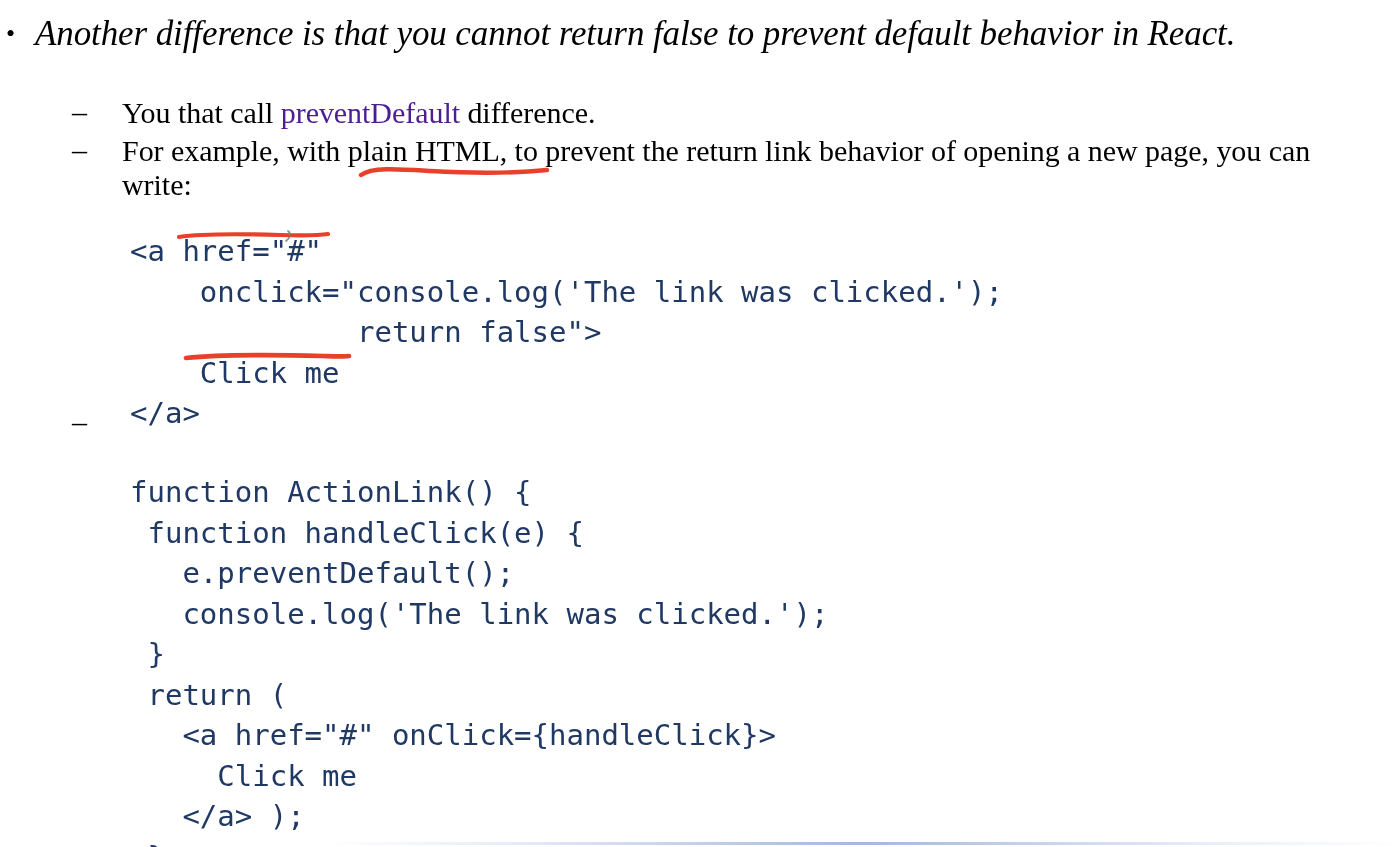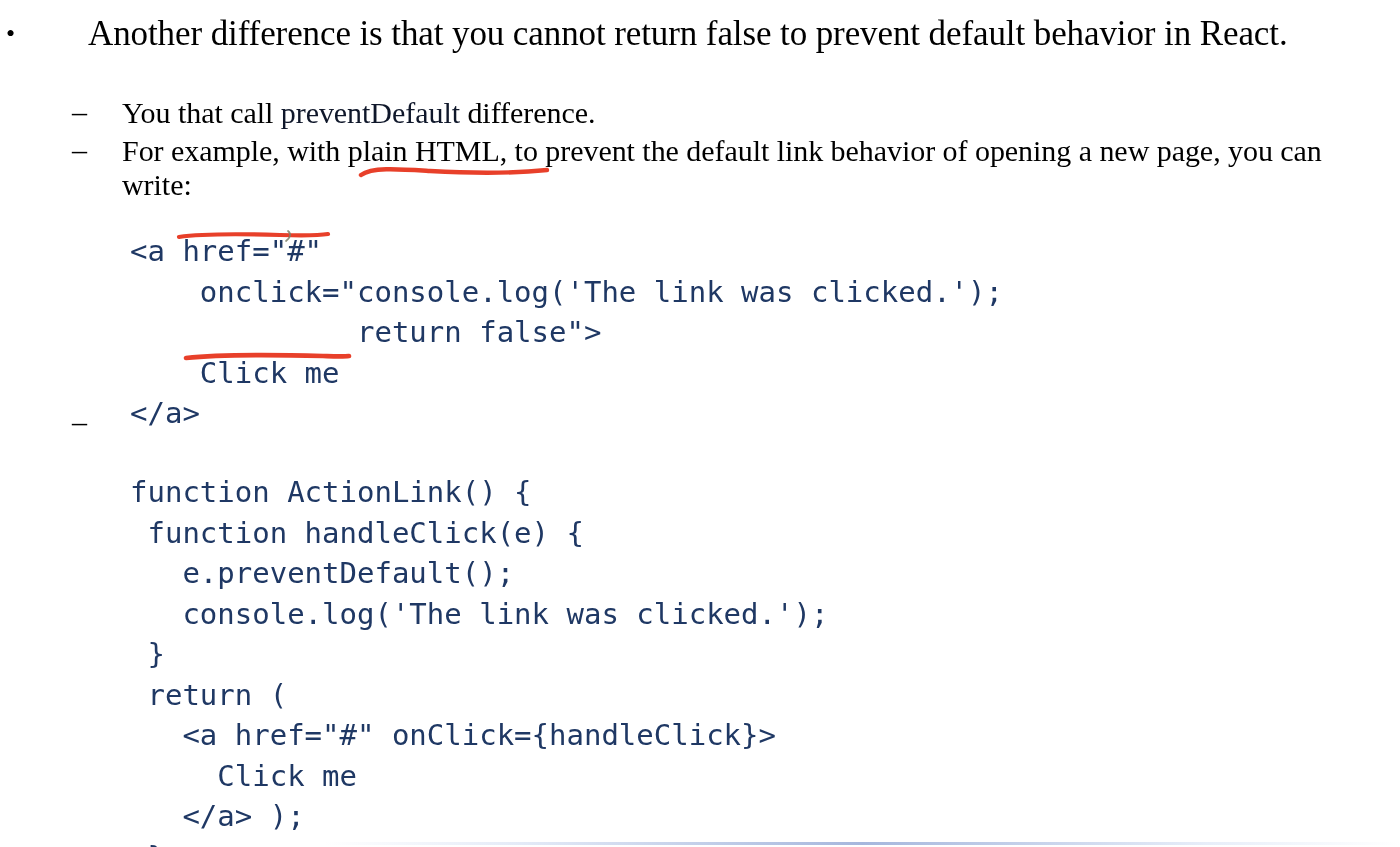--- a/index.html
+++ b/index.html
@@ -37,24 +37,25 @@
     position: absolute;
     left: 6px;
     top: 0px;
     width: 26px;
     text-align: left;
     font-size: 26px;
     line-height: 39px;
     color: #000000;
   }
   .l1 .body {
-    margin-left: 88px;
+    margin-left: 35px;
     white-space: normal;
     width: 1300px;
     letter-spacing: -0.1px;
+    font-style: italic;
   }
 
   
   .l2 {
     left: 0px;
     width: 1400px;
     color: #000000;
     font-size: 30px;
     line-height: 34px;
   }
@@ -66,21 +67,21 @@
     line-height: 34px;
     color: #000000;
   }
   .l2 .body {
     margin-left: 122px;
     white-space: normal;
     width: 1240px;
     letter-spacing: -0.05px;
   }
 
-  .accent-word { color: #0f172a; }
+  .accent-word { color: #4c1d95; }
 
   
   .code {
     position: absolute;
     font-family: "DejaVu Sans Mono", "Liberation Mono", monospace;
     color: #1f3864;
     font-size: 29px;
     line-height: 40.5px;
     white-space: pre;
     letter-spacing: 0px;
@@ -121,21 +122,21 @@
     <span class="body">Another difference is that you cannot return false to prevent default behavior in React.</span>
   </div>
 
   <div class="row l2" style="top:96px;">
     <span class="marker">–</span>
     <span class="body"><span>You that call </span><span class="accent-word">preventDefault</span><span> difference.</span></span>
   </div>
 
   <div class="row l2" style="top:134px;">
     <span class="marker">–</span>
-    <span class="body">For example, with plain HTML, to prevent the default link behavior of opening a new page, you can write:</span>
+    <span class="body">For example, with plain HTML, to prevent the return link behavior of opening a new page, you can write:</span>
   </div>
 
   <pre class="code block1">&lt;a href="#"
     onclick="console.log('The link was clicked.');
              return false"&gt;
     Click me
 &lt;/a&gt;</pre>
 
   <div class="row l2" style="top:406px;">
     <span class="marker">–</span>

